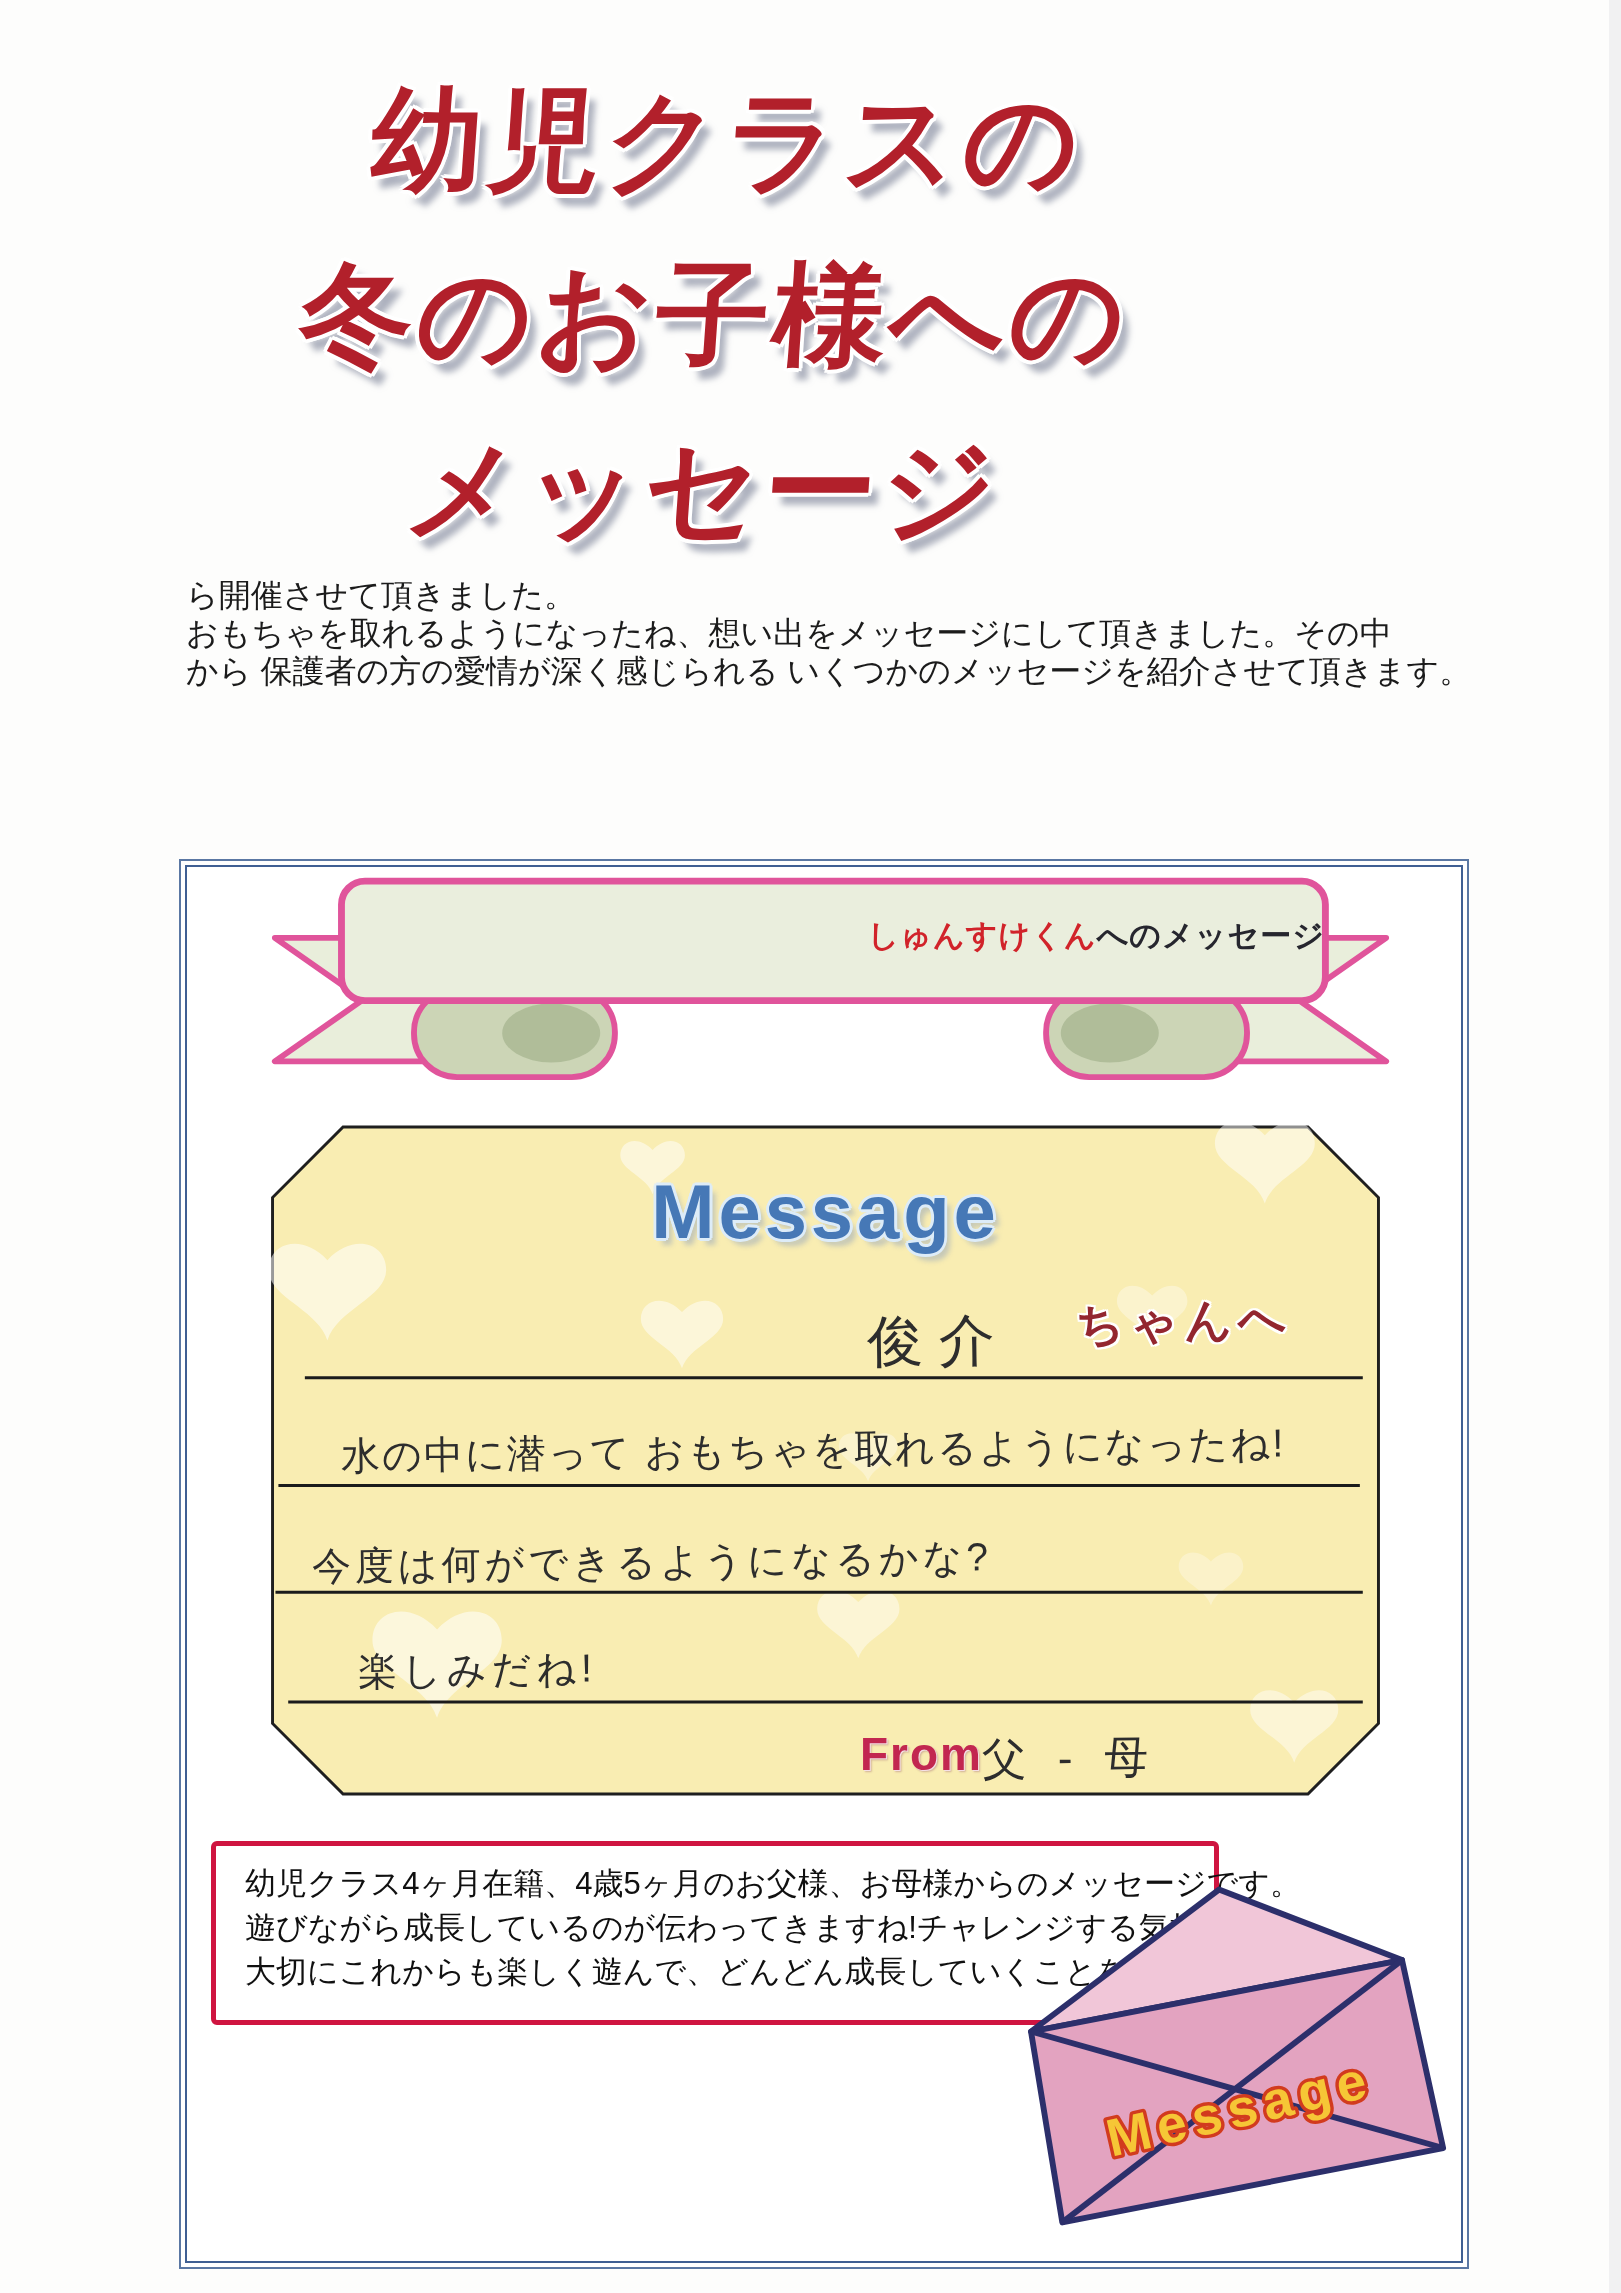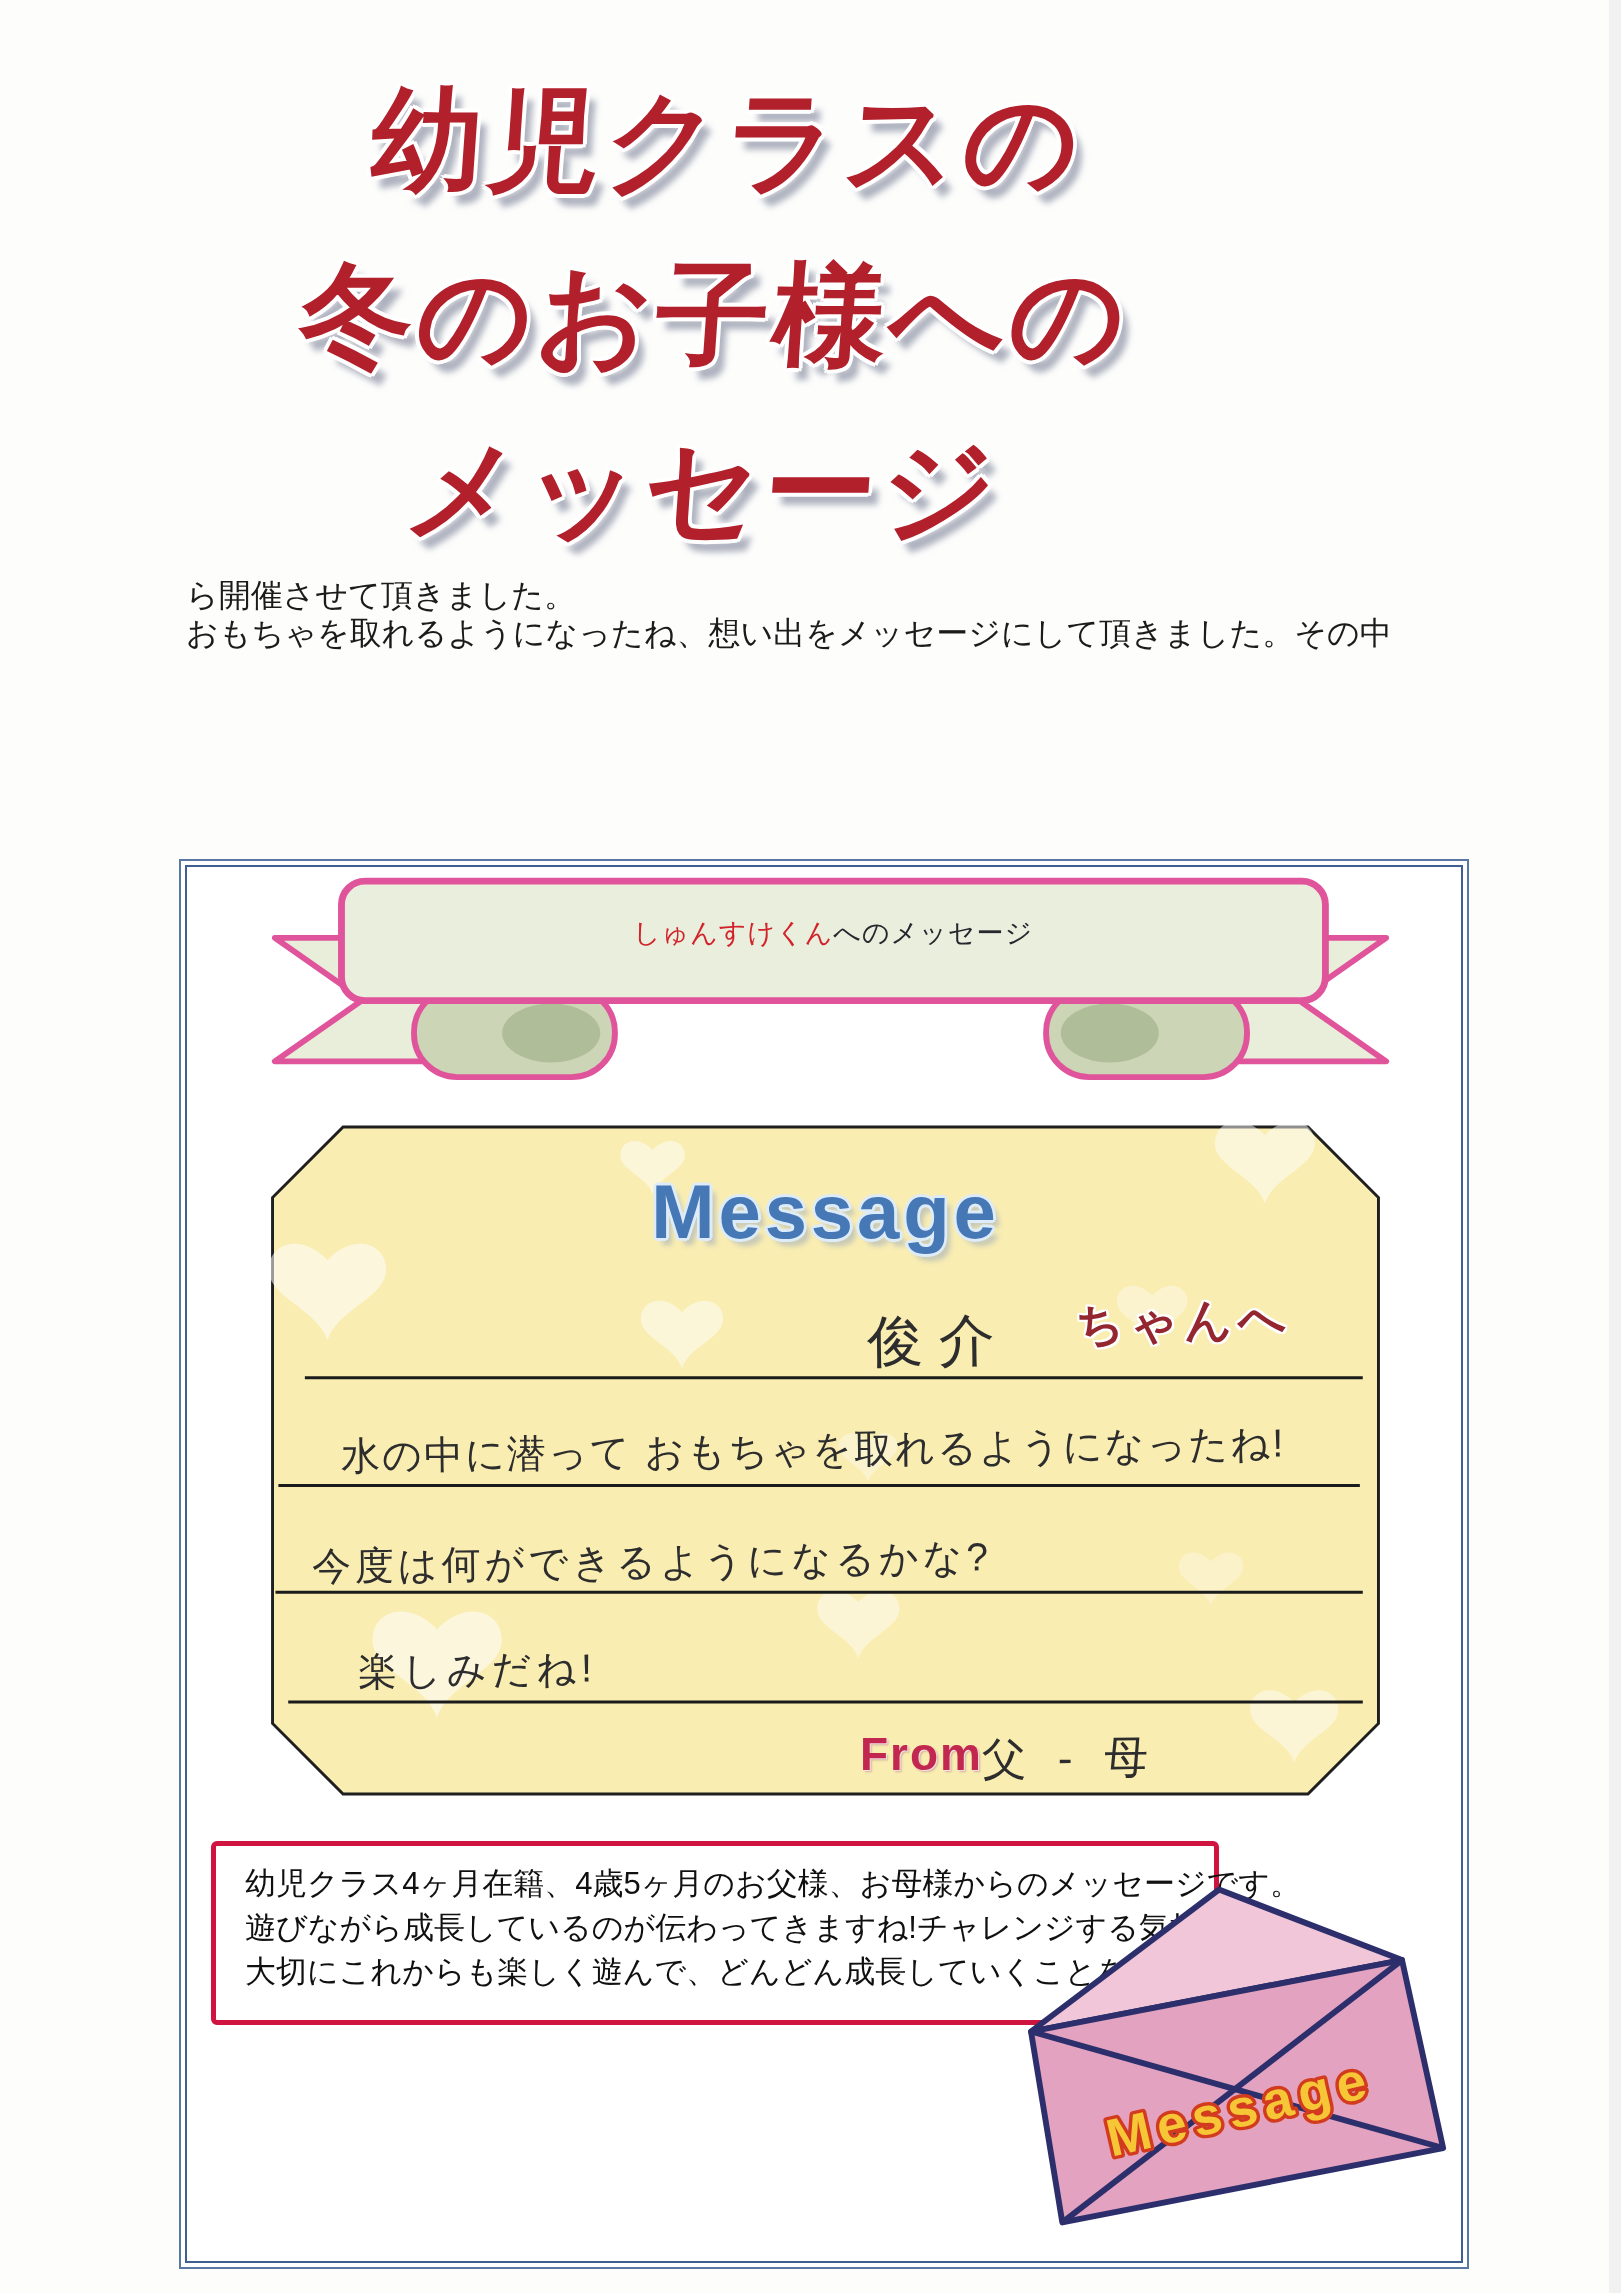--- a/index.html
+++ b/index.html
@@ -22,22 +22,22 @@
   .intro{
     left:186px;top:576px;width:1304px;font-size:32px;line-height:38px;
     color:#1b1b1b;
   }
   .intro div{white-space:nowrap;}
   
   .outer-frame{left:179px;top:859px;width:1286px;height:1406px;border:2px solid #5a77a3;background:#fff;}
   .outer-frame-inner{position:absolute;inset:3.9px;border:2.9px solid #3f5f93;}
   
   .banner-text{
-    left:341px;top:915px;width:984px;text-align:center;
-    font-size:27px;font-weight:normal;letter-spacing:1px;z-index:3;
+    left:341px;top:915px;width:984px;text-align:right;
+    font-size:31px;font-weight:bold;letter-spacing:1px;z-index:3;
   }
   .banner-name{color:#d1232a;}
   .banner-suffix{color:#26262e;}
   
   .card-title{
     left:270px;top:1168px;width:1111px;text-align:center;
     font-size:76px;font-weight:bold;letter-spacing:3.9px;color:#4678b6;z-index:3;
     text-shadow:
       2.9px 0 0 #ddecf8,-2.9px 0 0 #ddecf8,0 2.9px 0 #ddecf8,0 -2.9px 0 #ddecf8,
       2px 2px 0 #ddecf8,-2px -2px 0 #ddecf8,2px -2px 0 #ddecf8,-2px 2px 0 #ddecf8,
@@ -83,20 +83,21 @@
 
 <div class="abs main-title">
   <div>幼児クラスの</div>
   <div>冬のお子様への</div>
   <div>メッセージ</div>
 </div>
 
 <div class="abs intro">
   <div>ら開催させて頂きました。</div>
   <div>おもちゃを取れるようになったね、想い出をメッセージにして頂きました。その中</div>
+  <div>から 保護者の方の愛情が深く感じられる いくつかのメッセージを紹介させて頂きます。</div>
 </div>
 
 <div class="abs outer-frame">
   <div class="outer-frame-inner"></div>
 </div>
 
 <svg class="abs svg-layer" style="left:267px;top:875px;" width="1127" height="216" viewBox="0 0 1150 220">
 
   <polygon points="210,64 8,64 98,127 8,190 210,190" fill="#e9eedb" stroke="#e0549b" stroke-width="6" stroke-linejoin="round"></polygon>
   <polygon points="940,64 1142,64 1052,127 1142,190 940,190" fill="#e9eedb" stroke="#e0549b" stroke-width="6" stroke-linejoin="round"></polygon>

